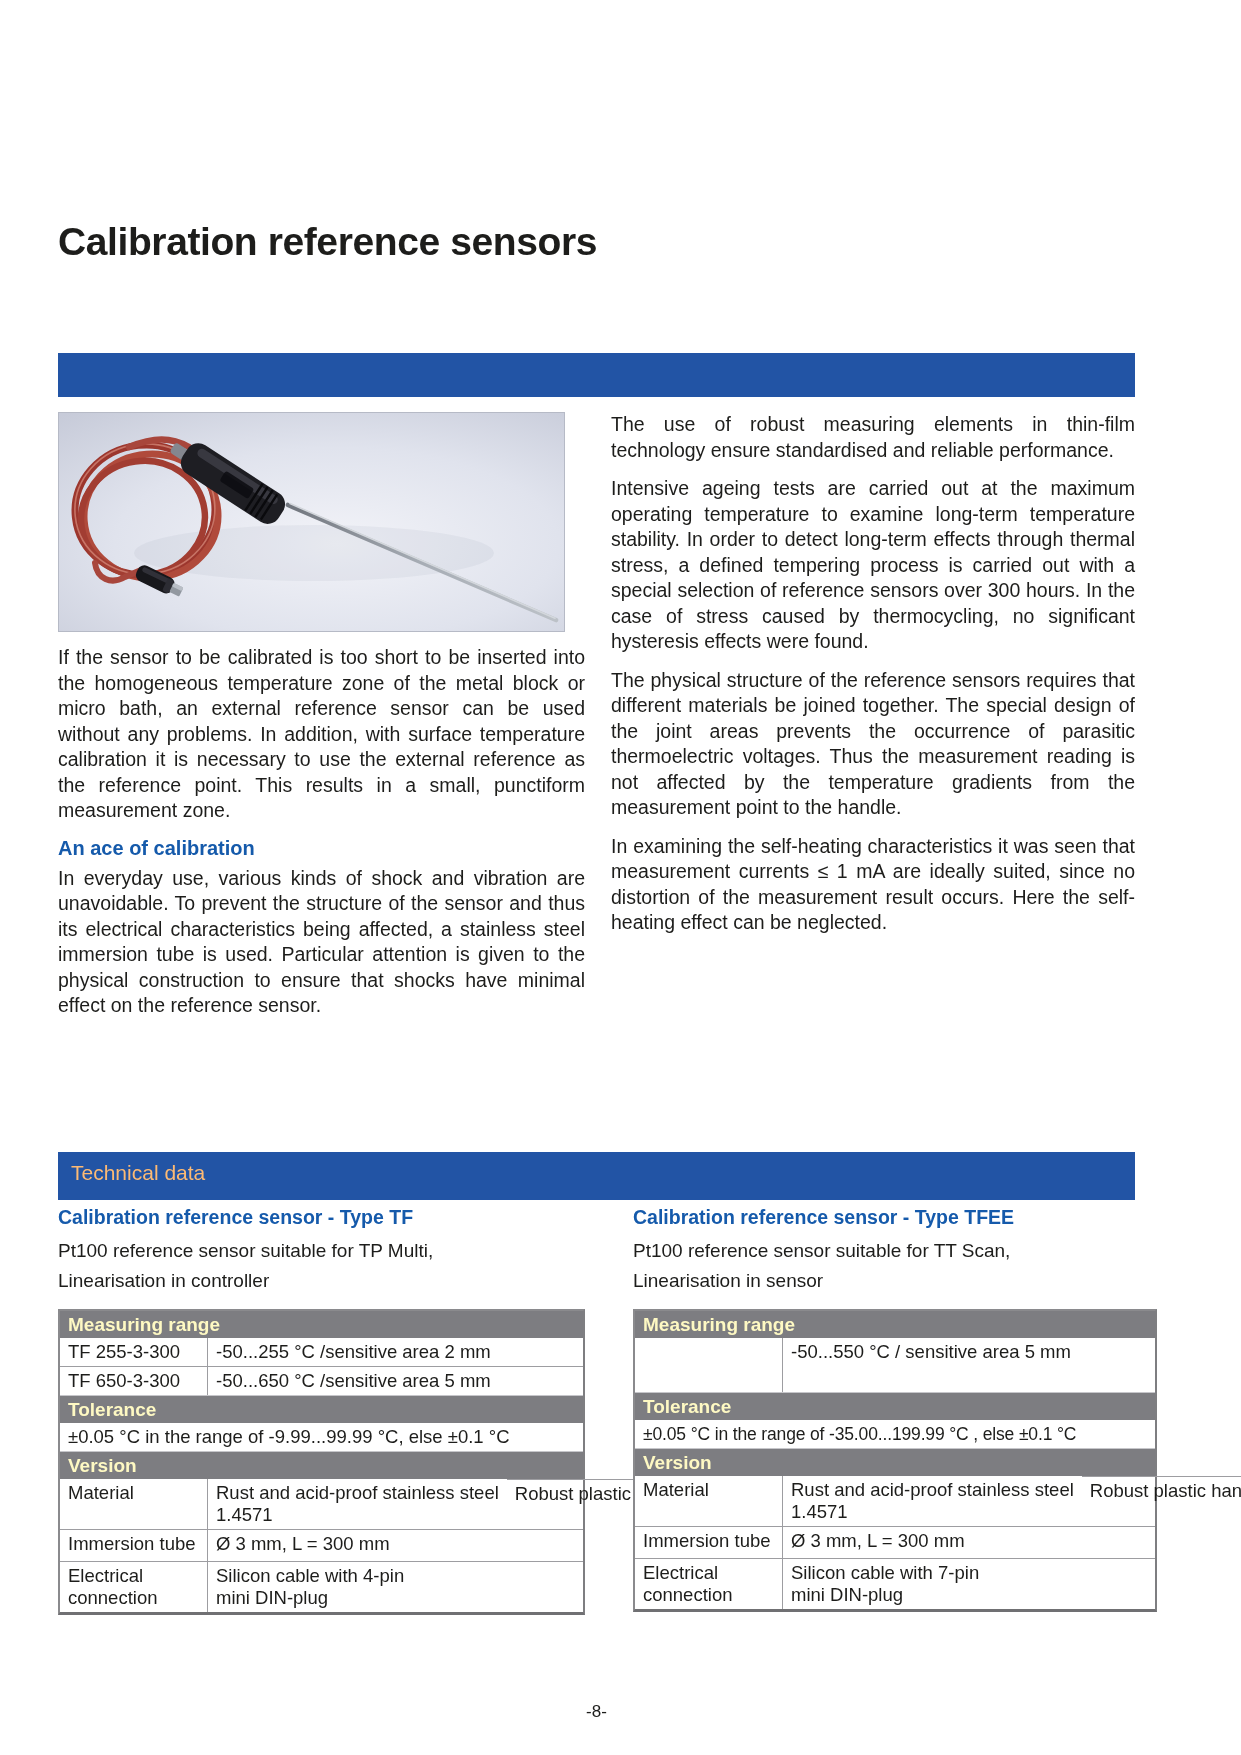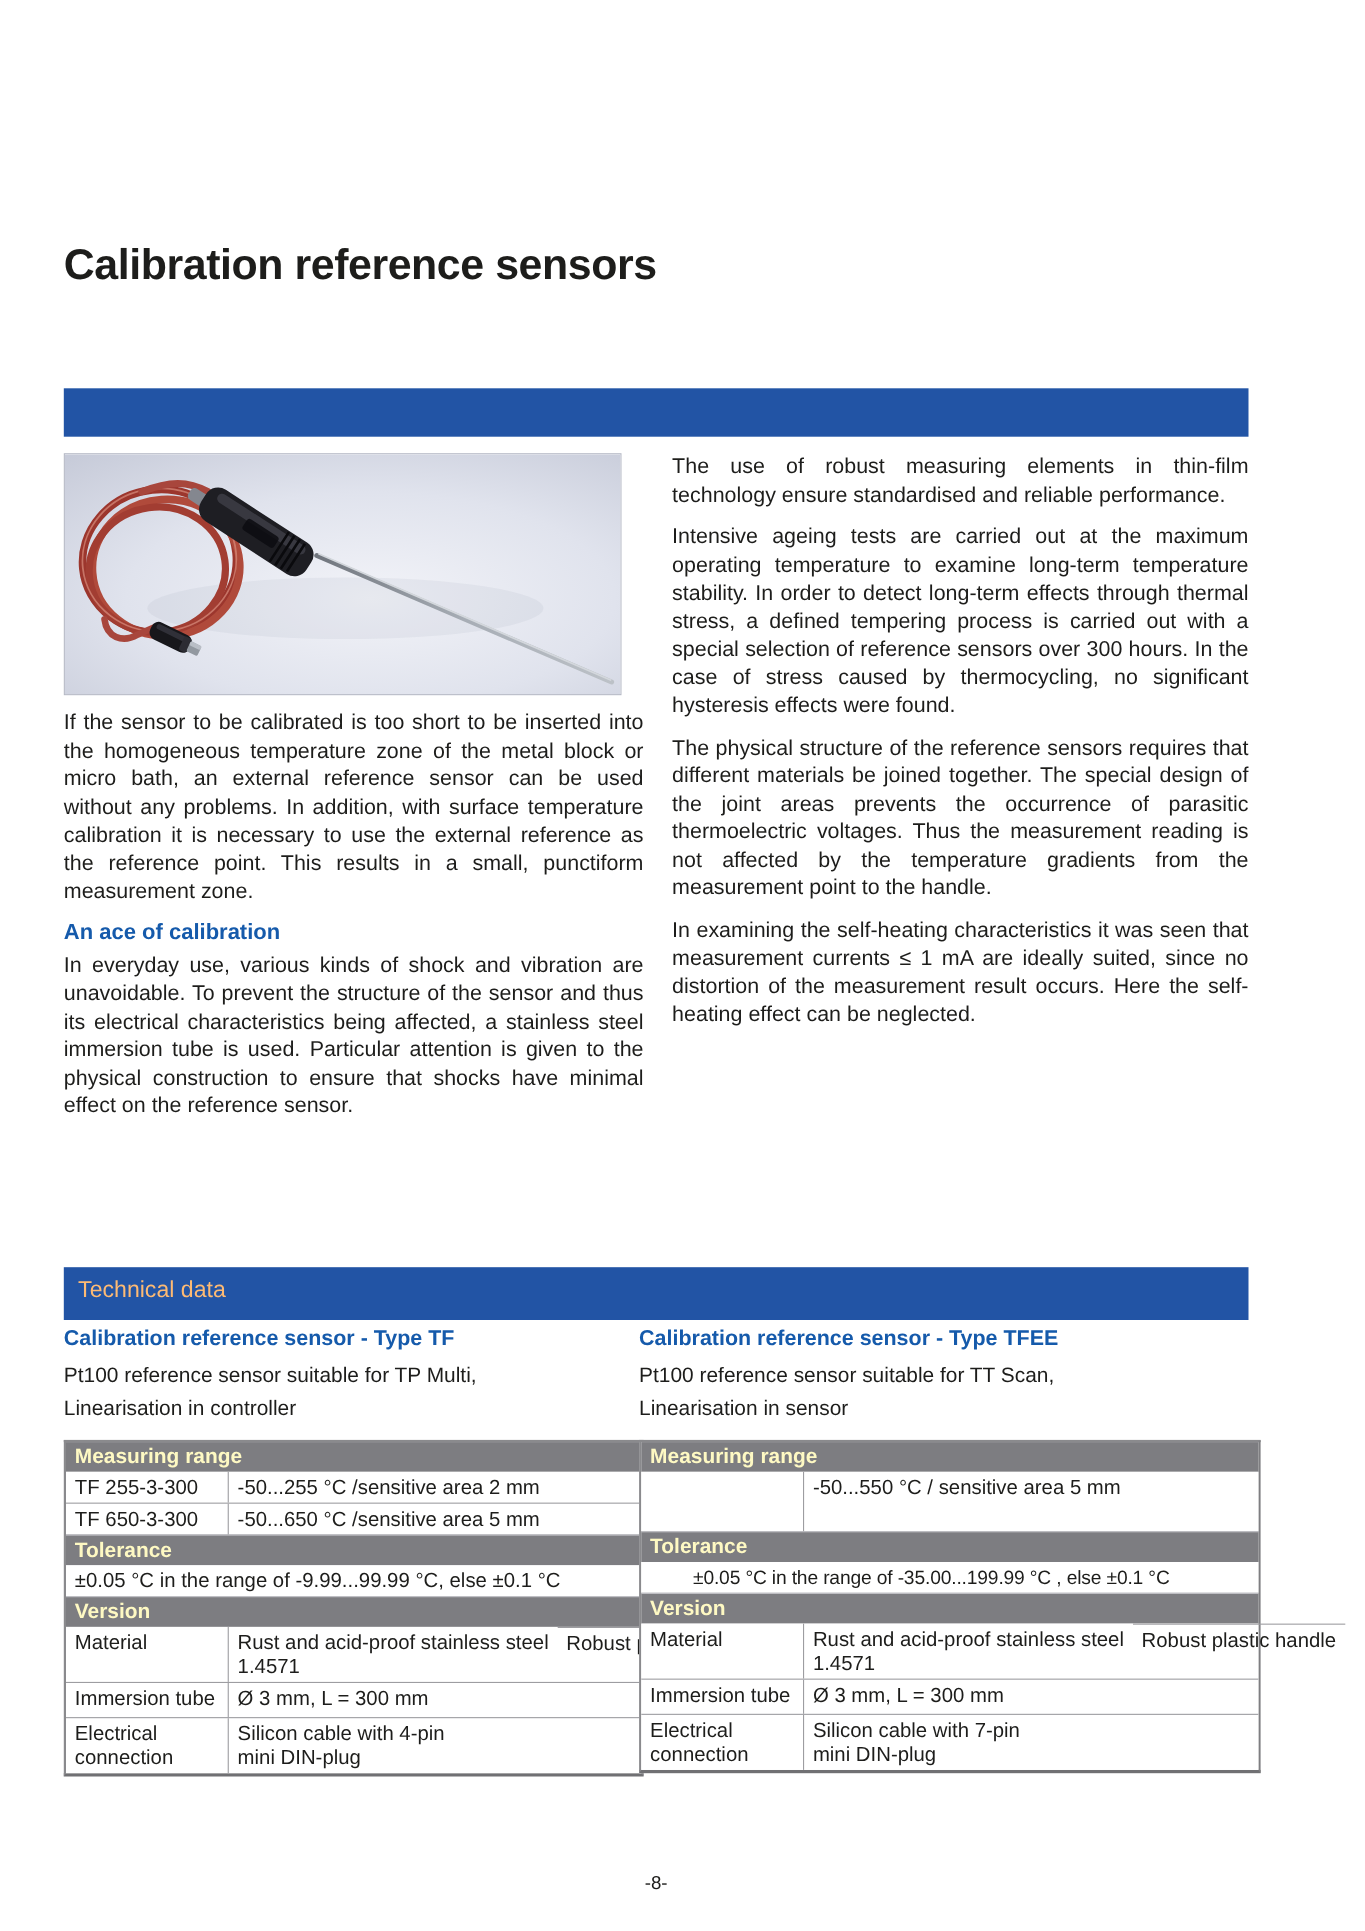--- a/index.html
+++ b/index.html
@@ -68,21 +68,21 @@
     background: #2254a5;
     color: #fdba74;
     font-size: 21px;
     font-weight: normal;
     line-height: 41px;
     padding-left: 13px;
   }
 
   .tech-col { position: absolute; top: 1205px; }
   .tech-col.left  { left: 58px;  width: 527px; }
-  .tech-col.right { left: 581px; width: 565px; }
+  .tech-col.right { left: 633px; width: 524px; }
 
   .type-heading {
     font-size: 19.5px;
     font-weight: bold;
     color: #155aab;
     line-height: 25px;
     margin: 0 0 6px 0;
   }
   .type-desc {
     font-size: 19px;
@@ -125,21 +125,21 @@
   .t-stack .t-value + .t-value { border-top: 1px solid #9d9da1; }
 
   .row-h28 { min-height: 28px; }
   .row-h32 { min-height: 32px; }
   .row-h48 { min-height: 48px; }
   .row-h54 { min-height: 54px; }
   .val-h48 { min-height: 48px; }
   .val-h40 { min-height: 40px; }
 
   .tol-value { white-space: nowrap; overflow: hidden; }
-  .tol-value.tight { font-size: 17.5px; letter-spacing: -0.15px; margin-left: 39px; }
+  .tol-value.tight { font-size: 17.5px; letter-spacing: -0.15px; }
 
   .page-num {
     position: absolute;
     left: 58px;
     top: 1702px;
     width: 1077px;
     text-align: center;
     font-size: 17px;
     color: #1d1d1b;
   }

